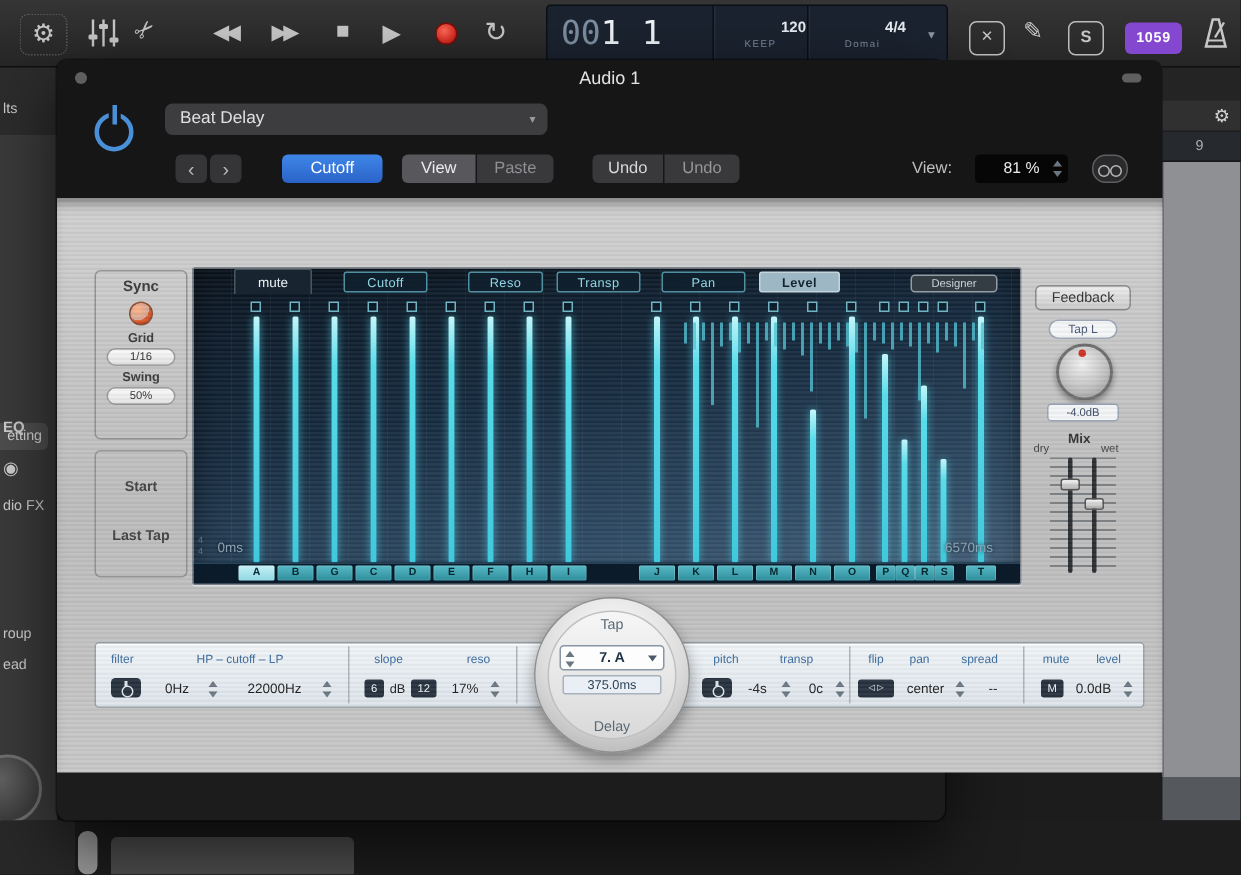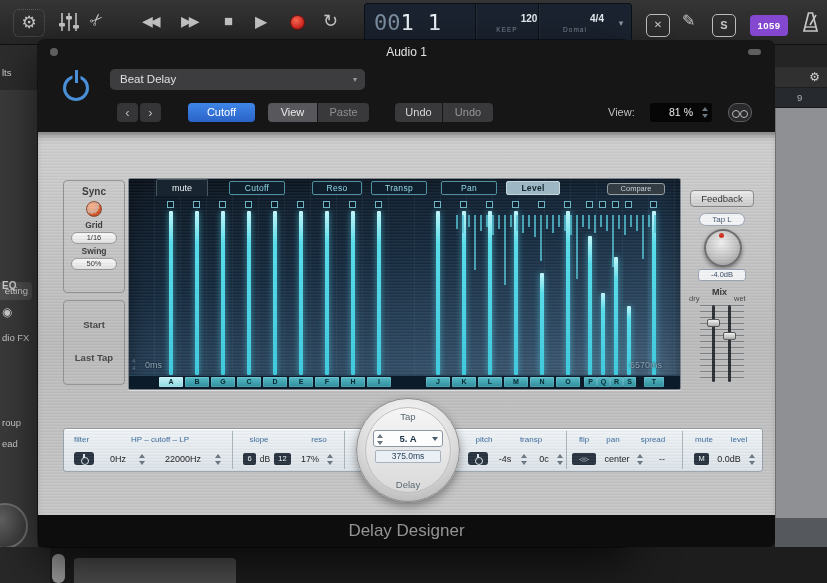--- a/index.html
+++ b/index.html
@@ -356,21 +356,21 @@
       <div class="lasttap-lbl">Last Tap</div>
     </div>
 
     <div class="display">
       <div class="mute-tab">mute</div>
       <div class="dd-tab tab-cutoff">Cutoff</div>
       <div class="dd-tab tab-reso">Reso</div>
       <div class="dd-tab tab-transp">Transp</div>
       <div class="dd-tab tab-pan">Pan</div>
       <div class="dd-tab tab-level">Level</div>
-      <div class="autozoom">Compare</div>
+      <div class="autozoom">Designer</div>
       <div class="zoom-w">
         <div>4</div>
         <div>4</div>
       </div>
       <div class="time-lbl time-start">0ms</div>
       <div class="time-lbl time-end">6570ms</div>
       <div class="letters-strip">
           <div class="tap-letter active" style="left: 30px; width: 24px;">A</div>
           <div class="tap-letter" style="left: 56px; width: 24px;">B</div>
           <div class="tap-letter" style="left: 82px; width: 24px;">G</div>
@@ -527,25 +527,22 @@
       <div class="s-val" style="left:648px; width:34px;">0.0dB</div>
       <div class="stp" style="left:684px;"></div>
     </div>
 
     <div class="tap-circle">
       <div class="tc-outer"></div>
       <div class="tc-inner"></div>
       <div class="tc-tap">Tap</div>
       <div class="tc-sel">
         <span class="stp"></span>
-        <span class="tc-sel-txt">5. A</span>
+        <span class="tc-sel-txt">7. A</span>
         <span class="tc-caret"></span>
       </div>
       <div class="tc-val">375.0ms</div>
       <div class="tc-delay">Delay</div>
     </div>
 
   </div>
 
-  <div class="pw-footer">
-    <span>Delay Designer</span>
-  </div>
 </div>
 
 </body></html>

